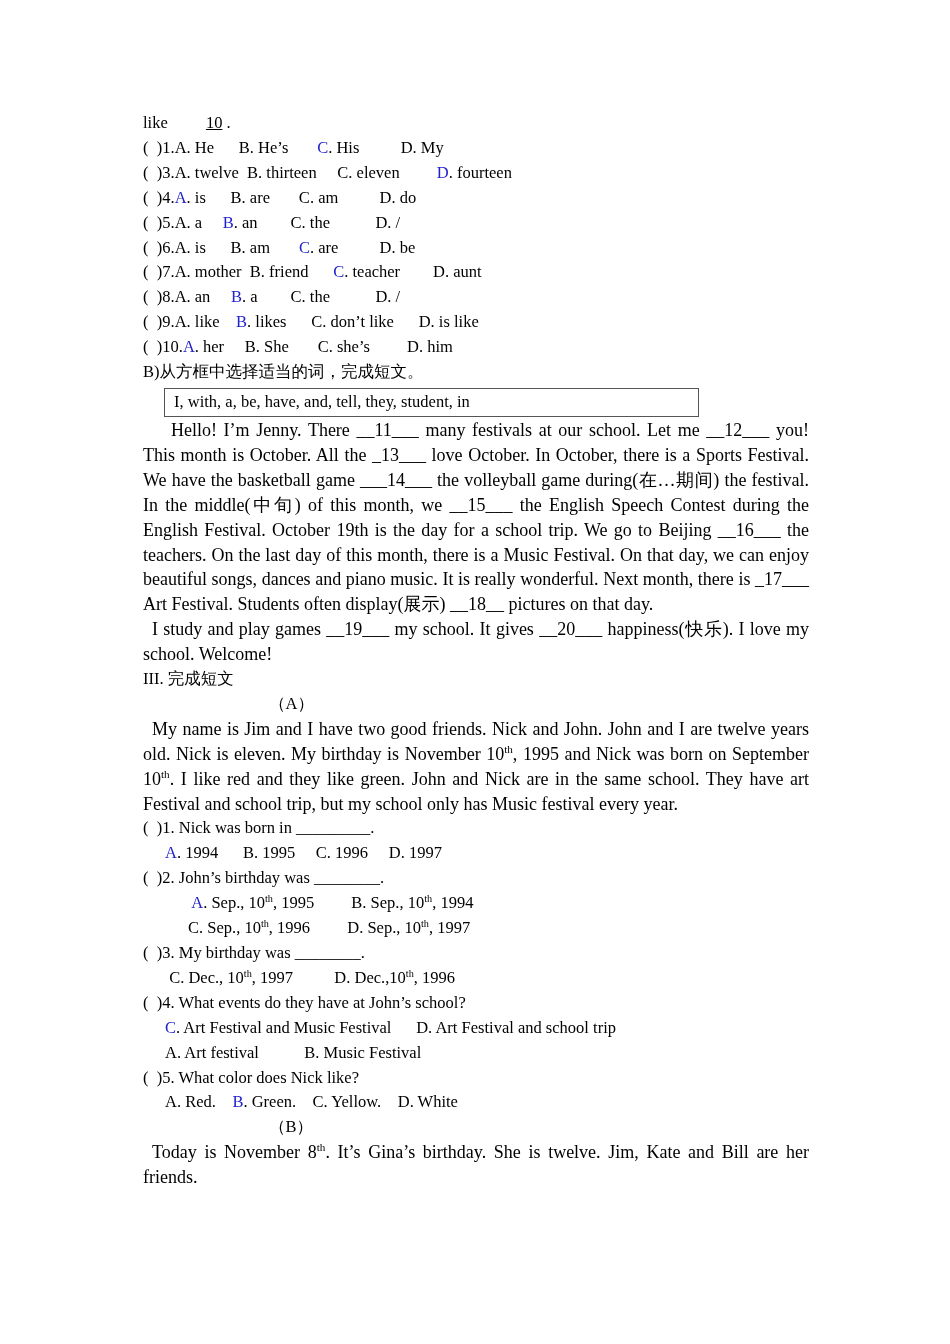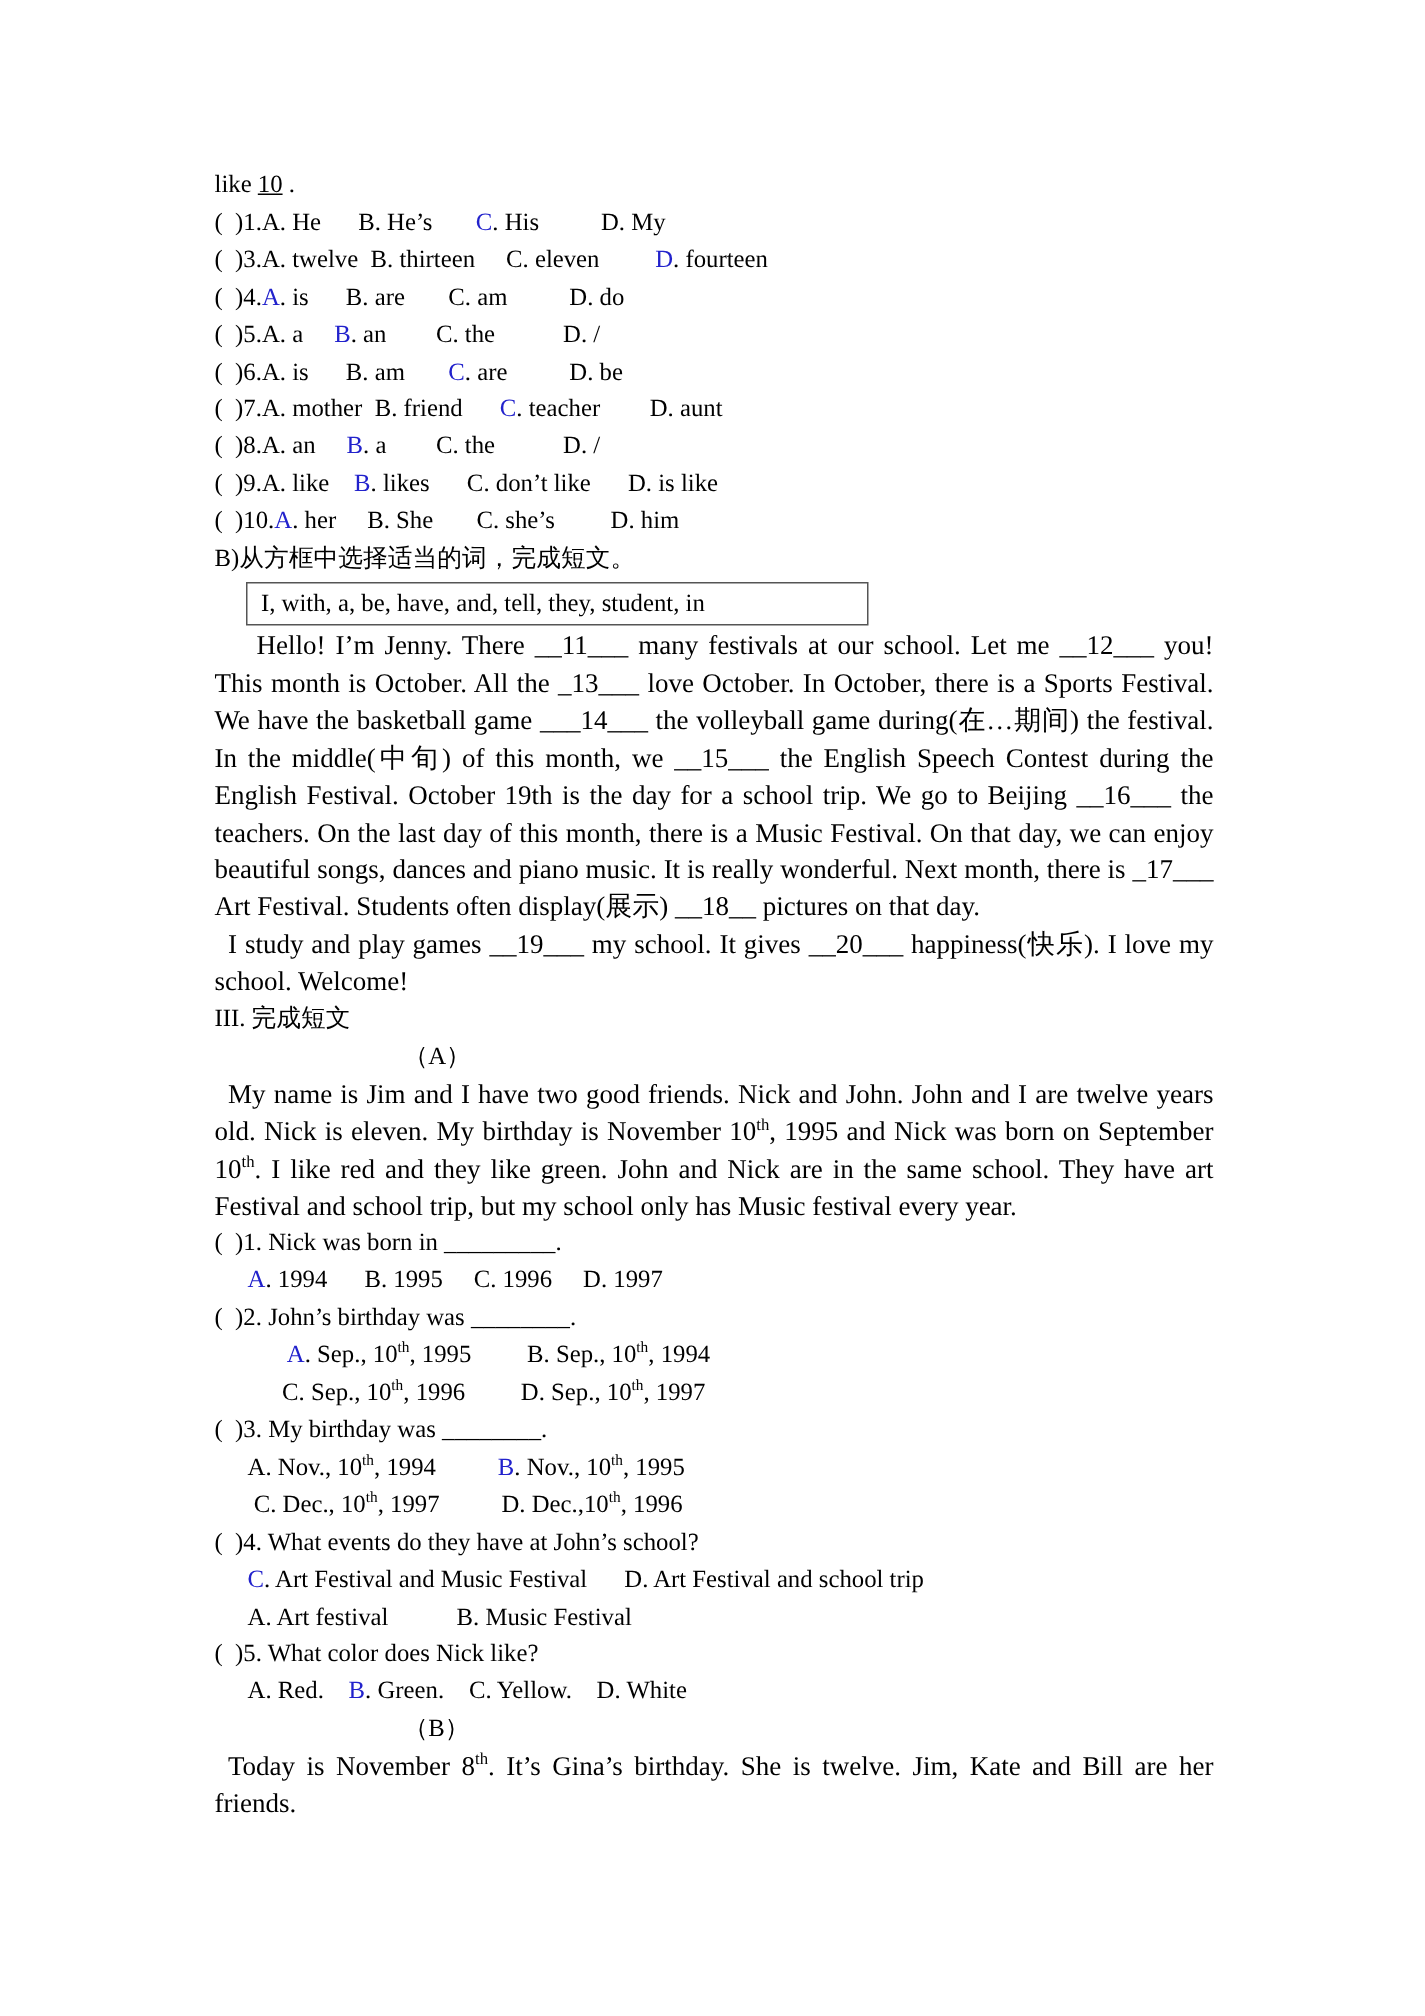--- a/index.html
+++ b/index.html
@@ -20,31 +20,31 @@
     left: 143px;
     top: 111px;
     width: 666px;
   }
   .ln {
     font-size: 16.5px;
     line-height: 24.9px;
     white-space: pre;
   }
   .blue { color: #2222cc; }
-  .u { text-decoration: underline; }
+  .u { text-decoration: underline; margin-left: 34px; }
   sup {
     font-size: 0.62em;
     vertical-align: super;
     line-height: 0;
   }
   
   .wordbox {
     box-sizing: border-box;
     margin: 3px 0 1px 21px;
-    width: 415px;
+    width: 535px;
     border: 1px solid #555555;
     padding: 2px 0 3px 9px;
     font-size: 16.5px;
     line-height: 22px;
     white-space: pre;
   }
   
   .para {
     font-size: 18px;
     line-height: 24.9px;
@@ -94,21 +94,20 @@
   <div class="hdrA">（A）</div>
   <p class="para ind2" id="passage-a">My name is Jim and I have two good friends. Nick and John. John and I are twelve years old. Nick is eleven. My birthday is November 10<sup>th</sup>, 1995 and Nick was born on September 10<sup>th</sup>. I like red and they like green. John and Nick are in the same school. They have art Festival and school trip, but my school only has Music festival every year.</p>
 
   <div id="reading-list">
       <div class="ln"><span>(  )1.</span> Nick was born in _________.</div>
       <div class="ln q-sub"><span class="blue">A</span>. 1994      <span class="">B</span>. 1995     <span class="">C</span>. 1996     <span class="">D</span>. 1997</div>
       <div class="ln"><span>(  )2.</span> John’s birthday was ________.</div>
       <div class="ln q-sub2"> <span class="blue">A</span>. Sep., 10<sup>th</sup>, 1995         <span class="">B</span>. Sep., 10<sup>th</sup>, 1994</div>
       <div class="ln q-sub2"><span class="">C</span>. Sep., 10<sup>th</sup>, 1996         <span class="">D</span>. Sep., 10<sup>th</sup>, 1997</div>
       <div class="ln"><span>(  )3.</span> My birthday was ________.</div>
-      <div class="ln q-sub"><span class="">A</span>. Nov., 10<sup>th</sup>, 1994          <span class="blue">B</span>. Nov., 10<sup>th</sup>, 1995</div>
       <div class="ln q-sub"> <span class="">C</span>. Dec., 10<sup>th</sup>, 1997          <span class="">D</span>. Dec.,10<sup>th</sup>, 1996</div>
       <div class="ln"><span>(  )4.</span> What events do they have at John’s school?</div>
       <div class="ln q-sub"><span class="blue">C</span>. Art Festival and Music Festival      <span class="">D</span>. Art Festival and school trip</div>
       <div class="ln q-sub"><span class="">A</span>. Art festival           <span class="">B</span>. Music Festival</div>
       <div class="ln"><span>(  )5.</span> What color does Nick like?</div>
       <div class="ln q-sub"><span class="">A</span>. Red.    <span class="blue">B</span>. Green.    <span class="">C</span>. Yellow.    <span class="">D</span>. White</div>
     </div>
 
   <div class="hdrA">（B）</div>
   <p class="para ind2" id="passage-b">Today is November 8<sup>th</sup>. It’s Gina’s birthday. She is twelve. Jim, Kate and Bill are her friends.</p>

